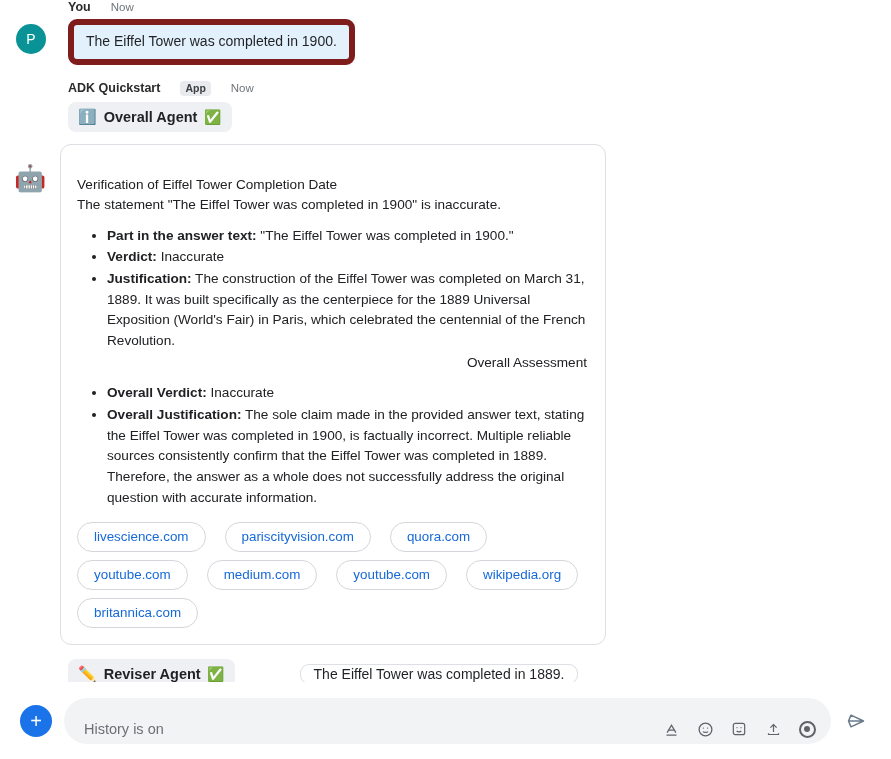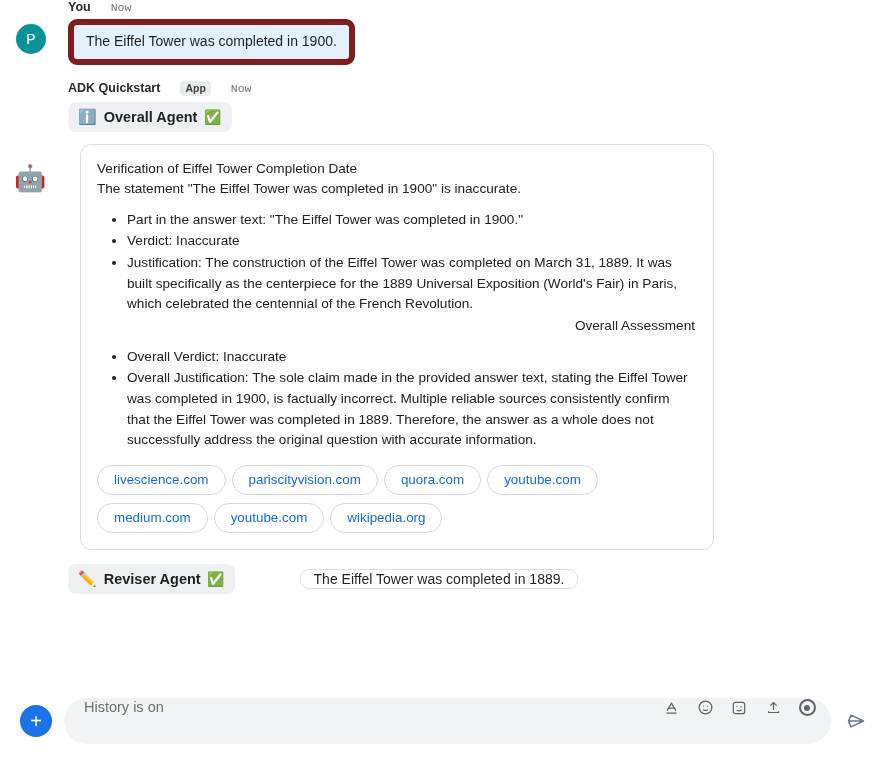--- a/index.html
+++ b/index.html
@@ -43,21 +43,21 @@
     font-size: 26px;
     line-height: 1;
   }
 
   .meta {
     display: flex; align-items: center; gap: 20px;
     font-size: 12.5px;
     padding-left: 68px;
   }
   .meta .who { font-weight: bold; color: #2b2b2b; font-size: 12.5px; }
-  .meta .when { color: #70757a; font-size: 11.5px; font-family: Liberation Mono, monospace; }
+  .meta .when { color: #70757a; font-size: 11.5px; }
   .meta .app-badge {
     background: #e8eaed;
     color: #3c4043;
     font-size: 10.5px;
     border-radius: 4px;
     padding: 1px 5px 2px;
     font-weight: bold;
   }
 
   .user-row { padding-top: 5px; padding-left: 68px; }
@@ -84,27 +84,27 @@
     margin-top: 6px;
     font-size: 14.5px;
     font-weight: bold;
     color: #1f2124;
   }
   .agent-chip .emoji { font-size: 15px; }
   .agent-chip .check { font-size: 14px; }
 
   
   .card {
-    margin-left: 80px;
+    margin-left: 60px;
     margin-top: 12px;
-    width: 634px;
+    width: 546px;
     border: 1px solid #dcdfe3;
     border-radius: 11px;
     background: #fff;
-    padding: 14px 18px 16px 16px;
+    padding: 30px 18px 16px 16px;
   }
   .card p.line {
     margin: 0 0 0 0;
     font-size: 13.6px;
     line-height: 1.52;
     color: #202124;
   }
   .card .section-title {
     margin-top: 18px;
     font-size: 13.6px;
@@ -114,28 +114,28 @@
   .card ul {
     margin: 10px 0 0 0;
     padding-left: 30px;
   }
   .card li {
     font-size: 13.6px;
     line-height: 1.52;
     margin-bottom: 1px;
     color: #202124;
   }
-  .card li b { font-weight: normal; text-align: center; }
+  .card li b { font-weight: bold; text-align: center; }
 
   
   .sources {
     margin-top: 14px;
     display: flex;
     flex-wrap: wrap;
-    gap: 8px 6px;
+    gap: 8px 19px;
     max-width: 600px;
   }
   .src-chip {
     border: 1px solid #d3d7db;
     border-radius: 16px;
     padding: 6px 16px 7px;
     font-size: 13.4px;
     color: #1669d8;
     background: #fff;
     white-space: nowrap;
@@ -176,22 +176,22 @@
     cursor: pointer;
     flex: 0 0 auto;
     margin-left: 2px;
   }
   .input-wrap {
     flex: 1 1 auto;
     height: 46px;
     background: #f1f3f5;
     border-radius: 23px;
     display: flex;
-    align-items: flex-start;
-    padding: 0 14px 0 18px;
+    align-items: center;
+    padding: 17px 14px 0 18px;
     gap: 14px;
   }
   .input-wrap input {
     flex: 1 1 auto;
     border: none;
     background: transparent;
     outline: none;
     font-size: 14.5px;
     color: #3c4043;
     font-family: "Liberation Sans", sans-serif;
@@ -296,20 +296,21 @@
         </ul>
 
         <div class="sources">
           <div class="src-chip">livescience.com</div>
           <div class="src-chip">pariscityvision.com</div>
           <div class="src-chip">quora.com</div>
           <div class="src-chip">youtube.com</div>
           <div class="src-chip">medium.com</div>
           <div class="src-chip">youtube.com</div>
           <div class="src-chip">wikipedia.org</div>
+          <div class="src-chip">britannica.com</div>
         </div>
       </div>
 
       
       <div class="agent-chip" style="margin-top:14px;">
         <span class="emoji">✏️</span>
         <span>Reviser Agent</span>
         <span class="check">✅</span>
       </div>
 

